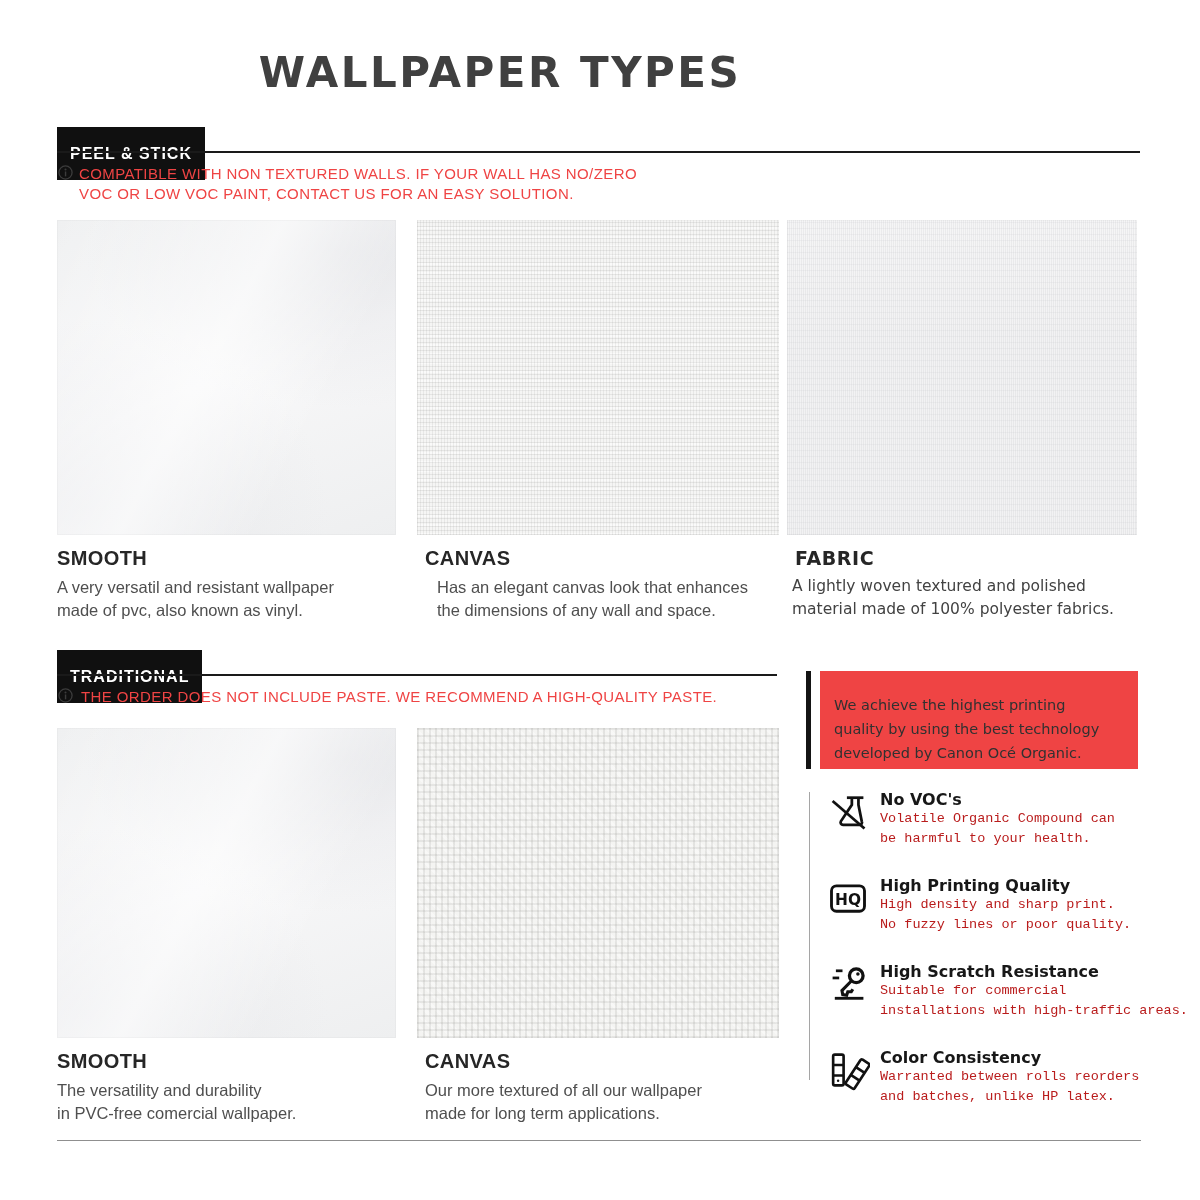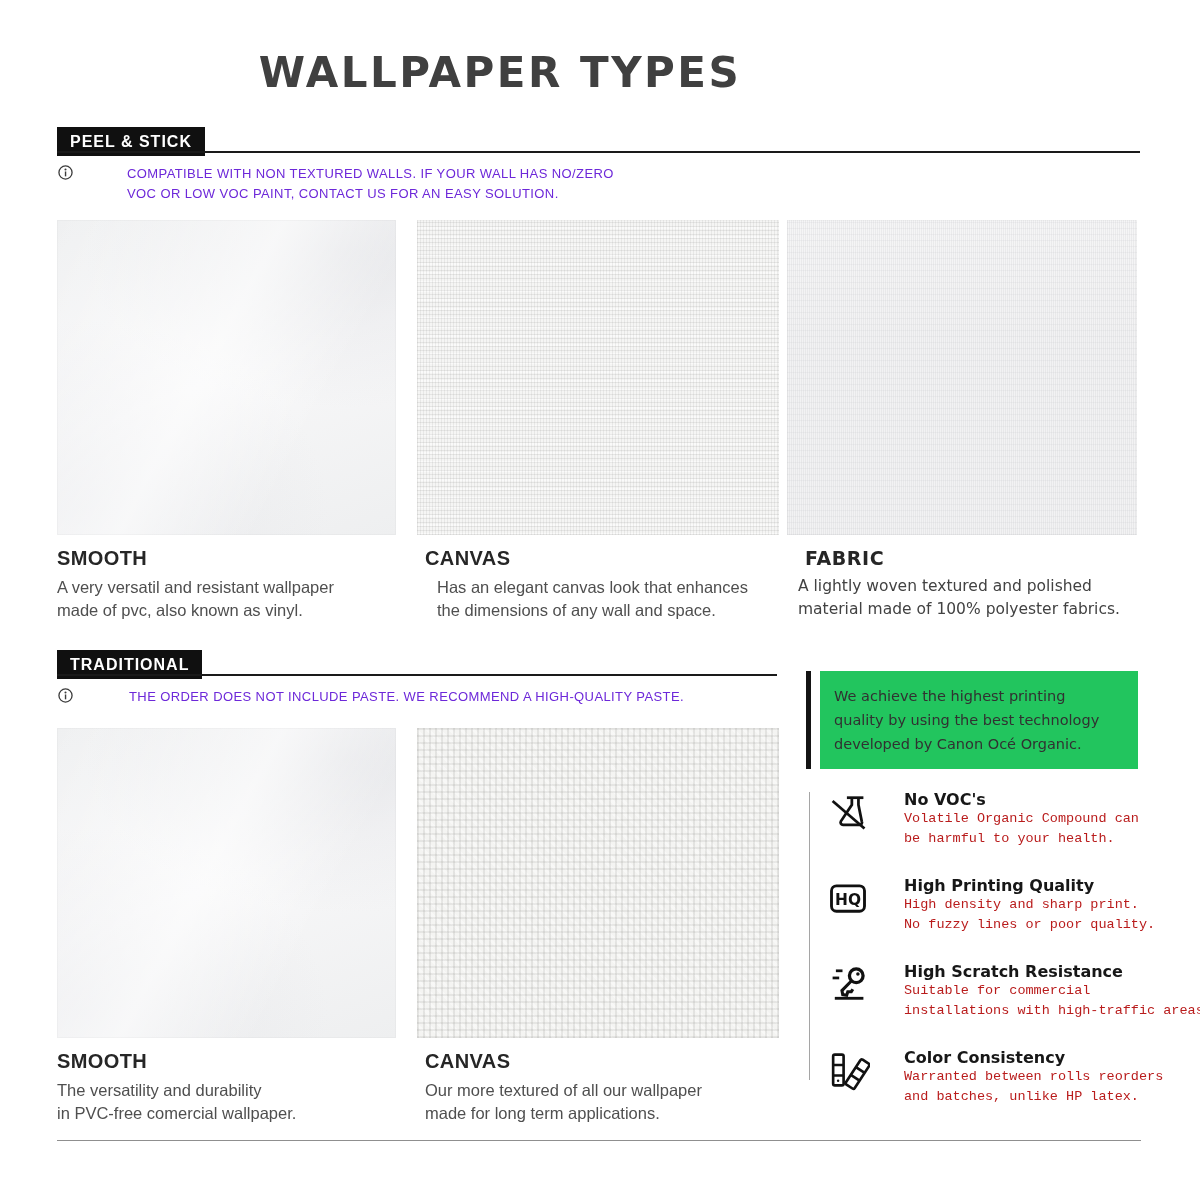--- a/index.html
+++ b/index.html
@@ -5,29 +5,29 @@
   html,body{margin:0;padding:0;background:#ffffff;}
   .page{position:relative;width:1200px;height:1200px;background:#ffffff;overflow:hidden;
         font-family:"Liberation Sans",sans-serif;color:#1c1c1c;}
 
   
   .title{position:absolute;left:500px;top:48px;transform:translateX(-50%);
          font-family:"DejaVu Sans",sans-serif;font-weight:700;font-size:42px;
          letter-spacing:2.5px;color:#404040;white-space:nowrap;}
 
   
-  .badge{position:absolute;height:25px;line-height:25px;padding:2px 13px;background:#101010;
+  .badge{position:absolute;height:25px;line-height:25px;padding:14px 13px;background:#101010;
          color:#ffffff;font-weight:700;font-size:16px;letter-spacing:1px;white-space:nowrap;}
   .rule-dark{position:absolute;height:2px;background:#1a1a1a;}
   .rule-gray{position:absolute;height:1px;background:#8f8f8f;}
 
   
   .note{position:absolute;display:flex;gap:6px;align-items:flex-start;}
   .note-ico{flex:0 0 auto;margin-top:1px;}
-  .note-text{font-size:13px;line-height:20px;letter-spacing:.4px;color:#6d28d9;white-space:nowrap;margin-left:48px;}
+  .note-text{font-size:15px;line-height:20px;letter-spacing:.4px;color:#ef4444;white-space:nowrap;}
 
   
   .card{position:absolute;}
   .swatch{width:100%;box-shadow:inset 0 0 0 1px rgba(0,0,0,.025);}
   .card-name{margin-top:12px;font-weight:700;font-size:20px;letter-spacing:.4px;color:#262626;}
   .card-desc{margin-top:6px;font-size:16.5px;line-height:23px;color:#4f4f4f;white-space:nowrap;}
   .round .card-name{font-family:"DejaVu Sans",sans-serif;font-size:19px;letter-spacing:.6px;}
   .round .card-desc{font-family:"DejaVu Sans",sans-serif;font-size:15.5px;color:#424242;}
 
   
@@ -55,26 +55,26 @@
   .tex-canvas-coarse{
     background-color:#f4f4f2;
     background-image:
       repeating-linear-gradient(90deg, rgba(122,122,118,.14) 0 2px, transparent 2px 6px),
       repeating-linear-gradient(0deg, rgba(122,122,118,.12) 0 2px, transparent 2px 7px),
       repeating-linear-gradient(45deg, rgba(255,255,255,.35) 0 3px, transparent 3px 8px);
   }
 
   
   .quote-bar{position:absolute;left:806px;top:671px;width:5px;height:98px;background:#141414;}
-  .quote{position:absolute;left:820px;top:671px;width:318px;height:98px;background:#22c55e;
-         box-sizing:border-box;padding:13px 0 0 14px;
+  .quote{position:absolute;left:820px;top:671px;width:318px;height:98px;background:#ef4444;
+         box-sizing:border-box;padding:22px 0 0 14px;
          font-family:"DejaVu Sans",sans-serif;font-size:14.5px;line-height:24px;color:#313131;white-space:nowrap;}
   .panel-vline{position:absolute;left:809px;top:792px;width:1px;height:288px;background:#a5a5a5;}
 
-  .feature{position:absolute;left:826px;display:flex;gap:34px;align-items:flex-start;}
+  .feature{position:absolute;left:826px;display:flex;gap:10px;align-items:flex-start;}
   .f-ico{flex:0 0 auto;}
   .f-title{font-family:"DejaVu Sans",sans-serif;font-weight:700;font-size:16px;color:#171717;white-space:nowrap;}
   .f-desc{font-family:Liberation Mono, monospace;font-size:13.5px;line-height:20px;
           color:#b91c1c;white-space:nowrap;}
   svg text{font-family:"DejaVu Sans",sans-serif;}
 </style>
 </head>
 <body>
 
 <div class="page">
@@ -109,22 +109,22 @@
     <div class="swatch tex-canvas-fine" style="height:315px;"></div>
     <div class="card-name" style="margin-left:8px;">CANVAS</div>
     <div class="card-desc" style="margin-left:20px;">
       <div>Has an elegant canvas look that enhances</div>
       <div>the dimensions of any wall and space.</div>
     </div>
   </div>
 
   <div class="card round" style="left:787px;top:220px;width:350px;">
     <div class="swatch tex-fabric" style="height:315px;"></div>
-    <div class="card-name" style="margin-left:18px;">FABRIC</div>
-    <div class="card-desc" style="margin-left:11px;">
+    <div class="card-name" style="margin-left:8px;">FABRIC</div>
+    <div class="card-desc" style="margin-left:5px;">
       <div>A lightly woven textured and polished</div>
       <div>material made of 100% polyester fabrics.</div>
     </div>
   </div>
 
   <div class="badge" style="left:57px;top:650px;">TRADITIONAL</div>
   <div class="rule-dark" style="left:57px;top:674px;width:720px;"></div>
 
   <div class="note" style="left:58px;top:687px;gap:8px;">
     <svg class="note-ico" width="15" height="15" viewBox="0 0 16 16">

